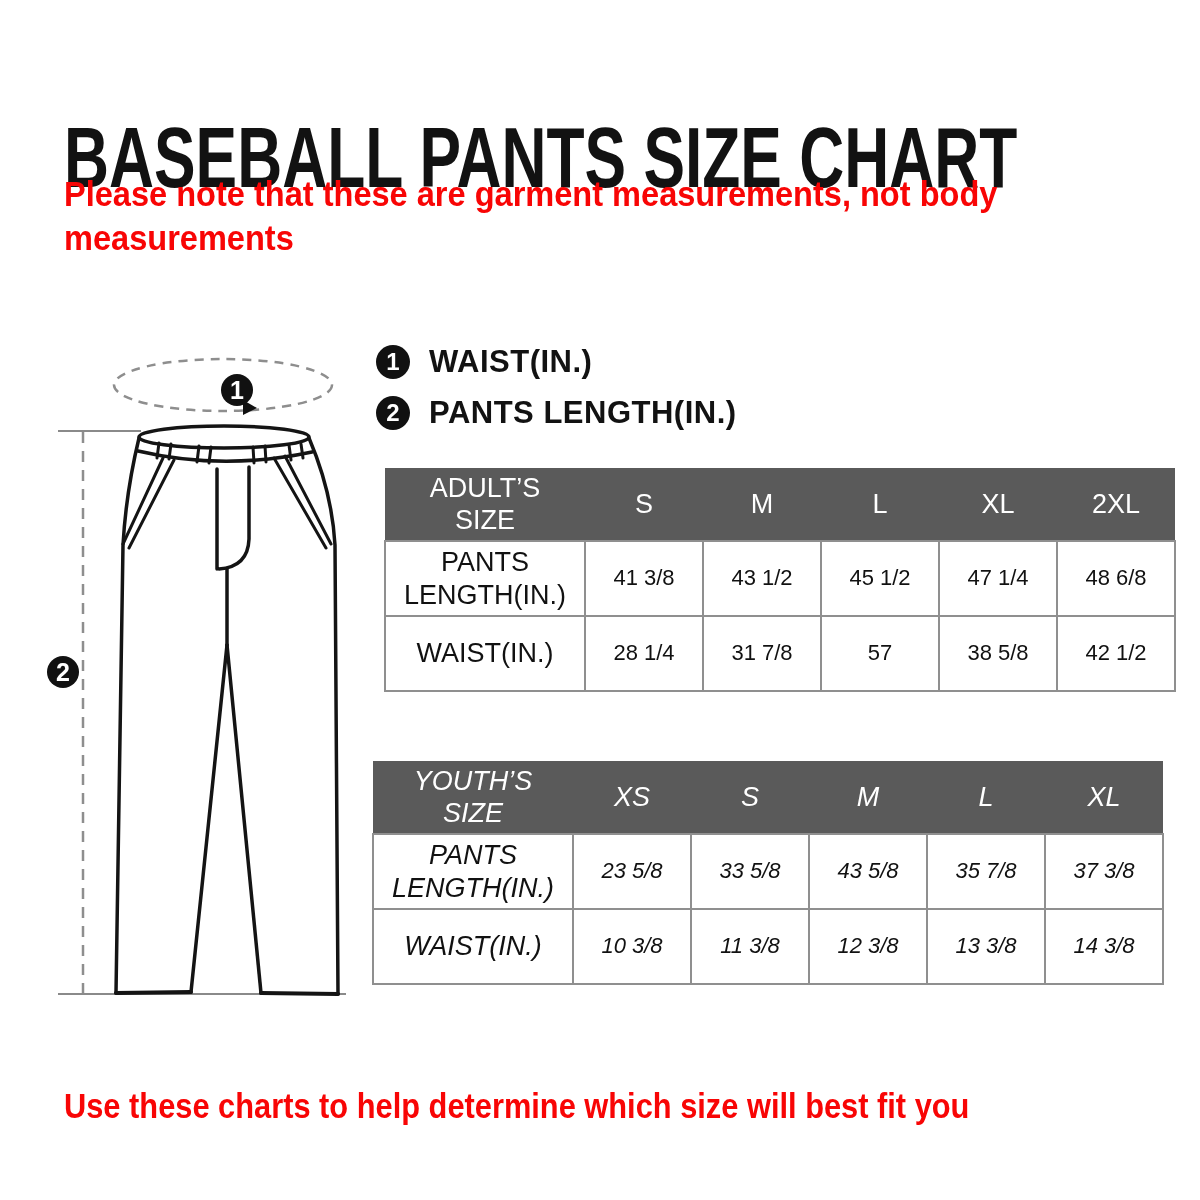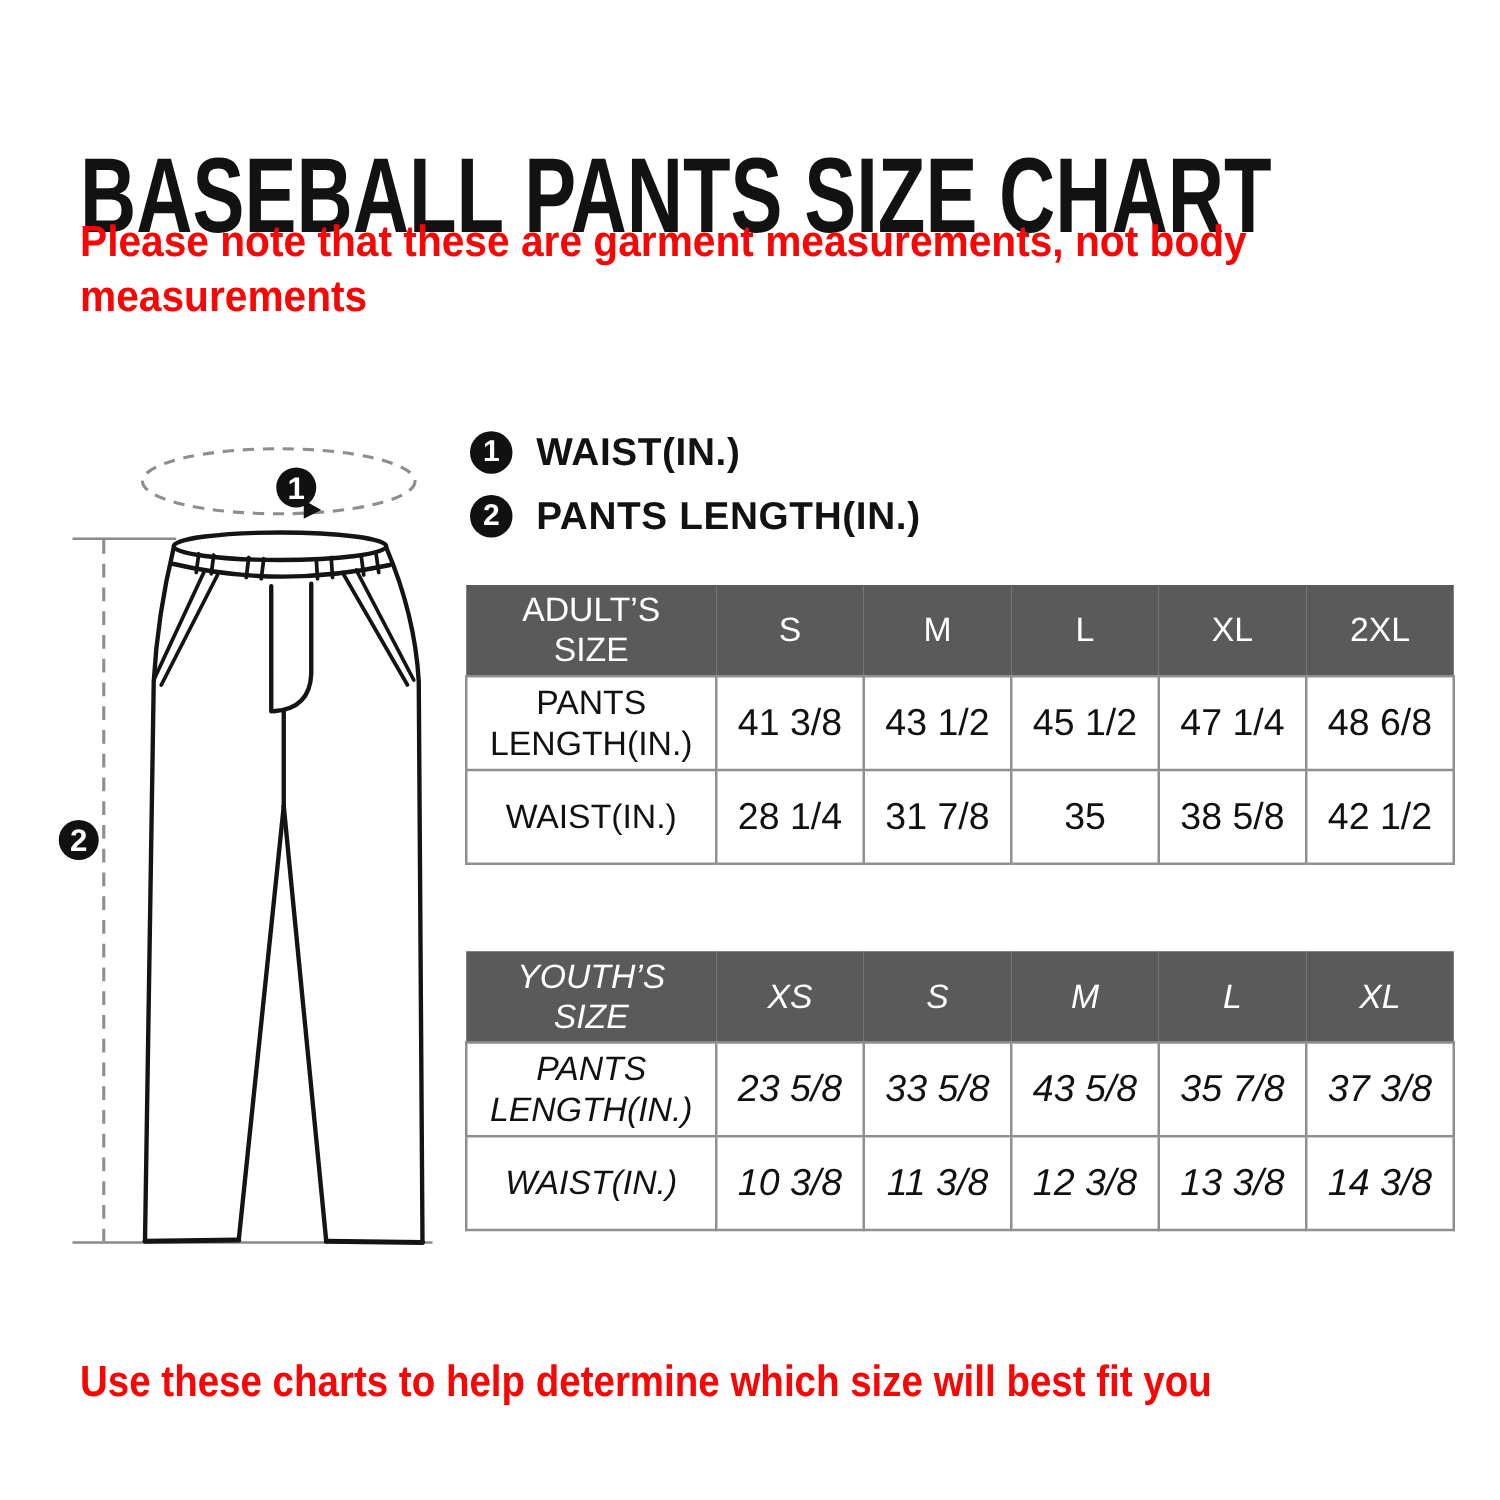--- a/index.html
+++ b/index.html
@@ -31,35 +31,35 @@
     font-size:24px; font-weight:bold; flex:0 0 auto;
   }
   .legend-label { font-size:31px; font-weight:bold; color:#121212; letter-spacing:0.5px; }
 
   .pants-figure { position:absolute; left:30px; top:340px; }
 
   table.size-table {
     position:absolute; left:372px; width:790px;
     border-collapse:collapse; table-layout:fixed;
   }
-  #adult-table { top:468px; }
+  #adult-table { top:468px;margin-left:12px; }
   #youth-table { top:761px;font-style:italic; }
   .size-table th {
     background:#5a5a5a; color:#ffffff; font-weight:normal;
     font-size:27px; height:72px; text-align:center; vertical-align:middle;
     line-height:1.2; padding:0;
   }
   .size-table th .corner-wrap { display:inline-block; width:140px; }
   .size-table td {
     background:#ffffff; border:2px solid #8f8f8f;
     text-align:center; vertical-align:middle;
     height:73px; padding:0; line-height:1.2;
   }
   .size-table td.row-label { font-size:27px; }
-  .size-table td.val { font-size:30px; }
+  .size-table td.val { font-size:22px; }
 </style>
 </head>
 <body>
 
 <h1 class="page-title">BASEBALL PANTS SIZE CHART</h1>
 
 <div class="note-text">Please note that these are garment measurements, not body measurements</div>
 
 <div class="legend">
   <div class="legend-row">
@@ -137,21 +137,21 @@
       <td class="val">41 3/8</td>
       <td class="val">43 1/2</td>
       <td class="val">45 1/2</td>
       <td class="val">47 1/4</td>
       <td class="val">48 6/8</td>
     </tr>
     <tr>
       <td class="row-label">WAIST(IN.)</td>
       <td class="val">28 1/4</td>
       <td class="val">31 7/8</td>
-      <td class="val">35</td>
+      <td class="val">57</td>
       <td class="val">38 5/8</td>
       <td class="val">42 1/2</td>
     </tr>
   </tbody>
 </table>
 
 <table class="size-table" id="youth-table">
   <colgroup>
     <col style="width:200px">
       <col style="width:118px">

